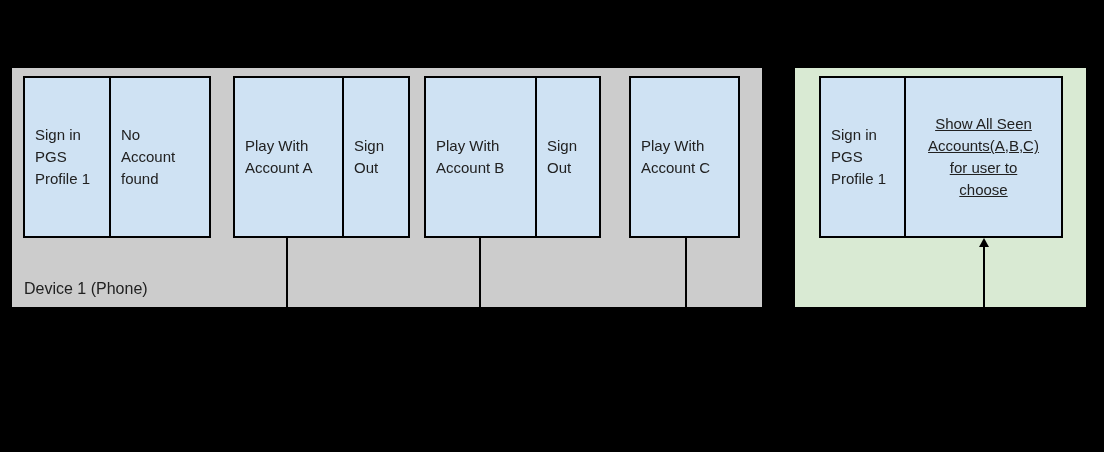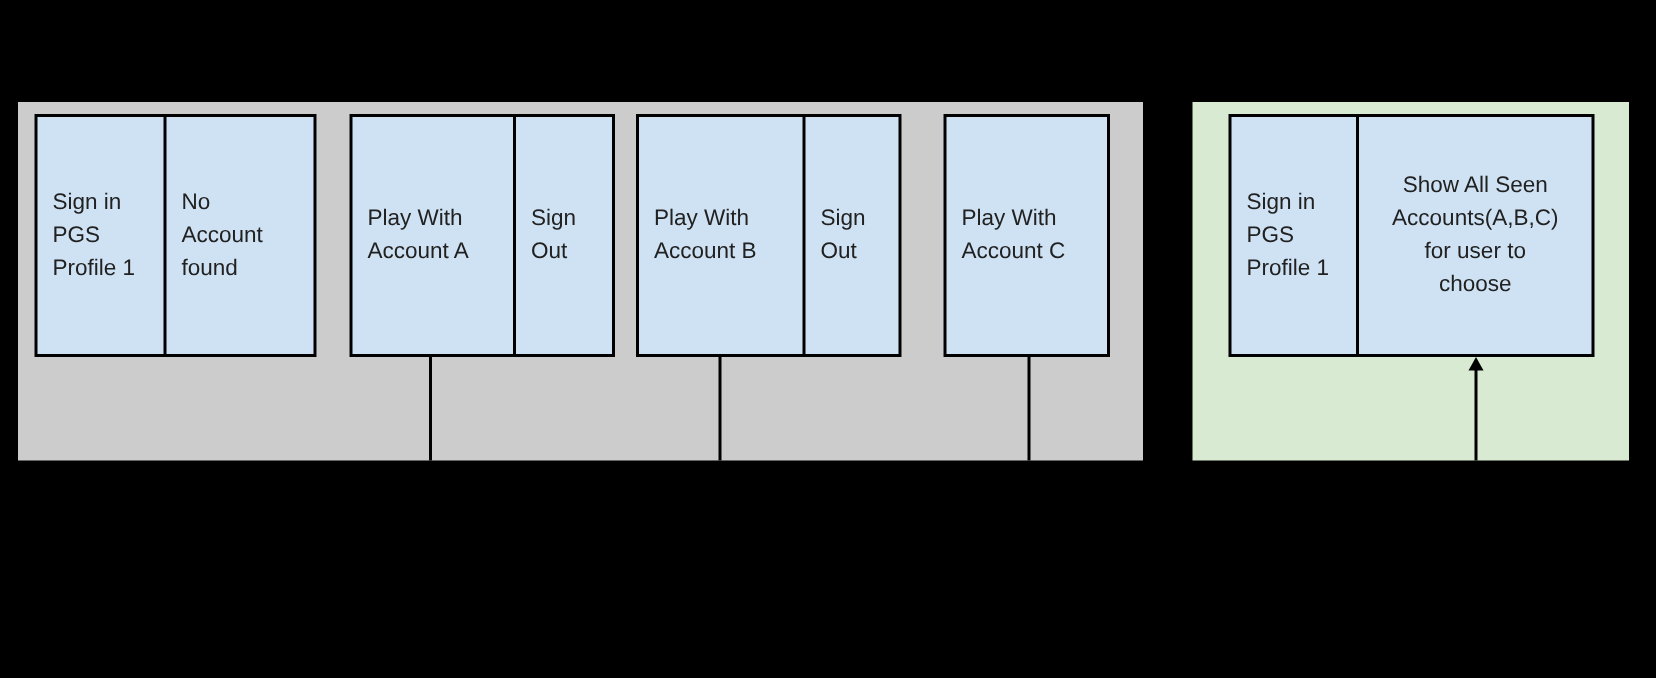--- a/index.html
+++ b/index.html
@@ -47,20 +47,21 @@
     padding: 0 6px 0 10px;
     flex: 1 1 auto;
   }
   .cell.divided {
     border-left: 2px solid var(--box_border, #000000);
   }
   .cell.centered {
     justify-content: center;
     text-align: center;
     padding: 0 4px;
+    text-decoration: underline;
   }
   .txt {
     white-space: pre-line;
     font-size: 15px;
     line-height: 22px;
     color: var(--text, #212121);
   }
   .vline {
     position: absolute;
     width: 2px;
@@ -137,20 +138,21 @@
       <div class="cell">
         <span class="txt">Play With
 Account C</span>
       </div>
     </div>
 
     <div class="vline connector" style="left:274px;"></div>
     <div class="vline connector" style="left:467px;"></div>
     <div class="vline connector" style="left:673px;"></div>
 
+    <div class="device-label" style="left:12px;">Device 1 (Phone)</div>
   </section>
 
   <section class="panel green">
 
     <div class="boxgroup" style="left:24px; width:244px;">
       <div class="cell" style="width:83px; flex:0 0 auto;">
         <span class="txt">Sign in
 PGS
 Profile 1</span>
       </div>

